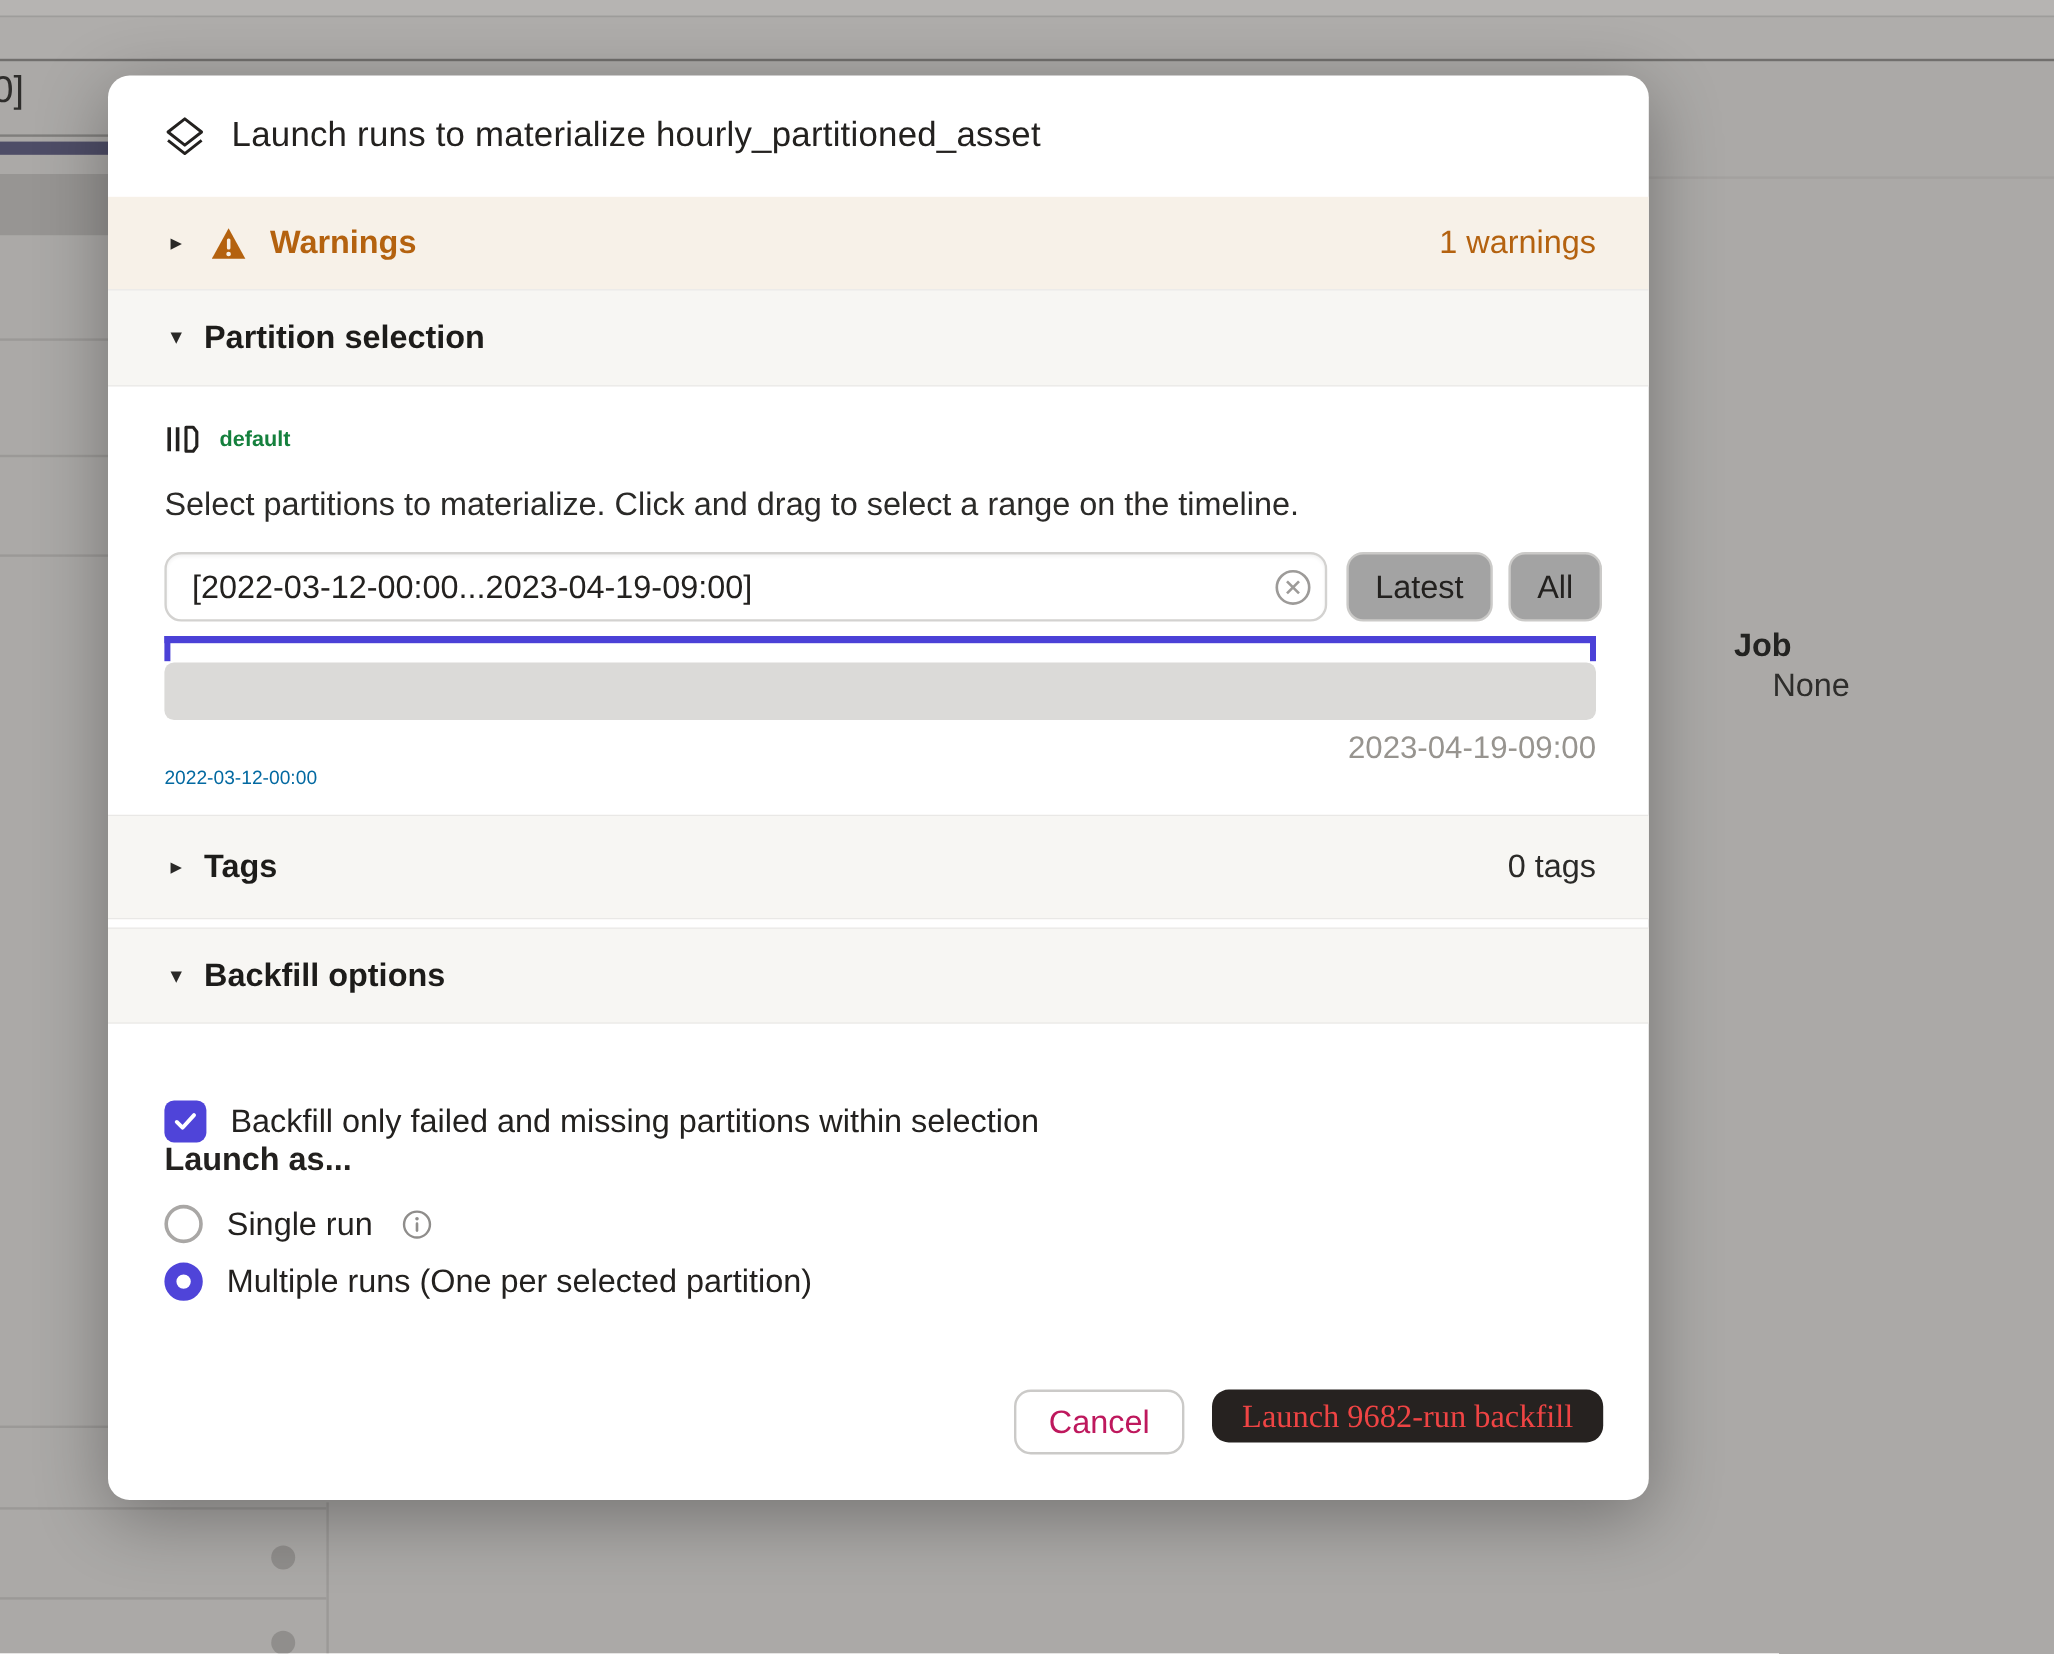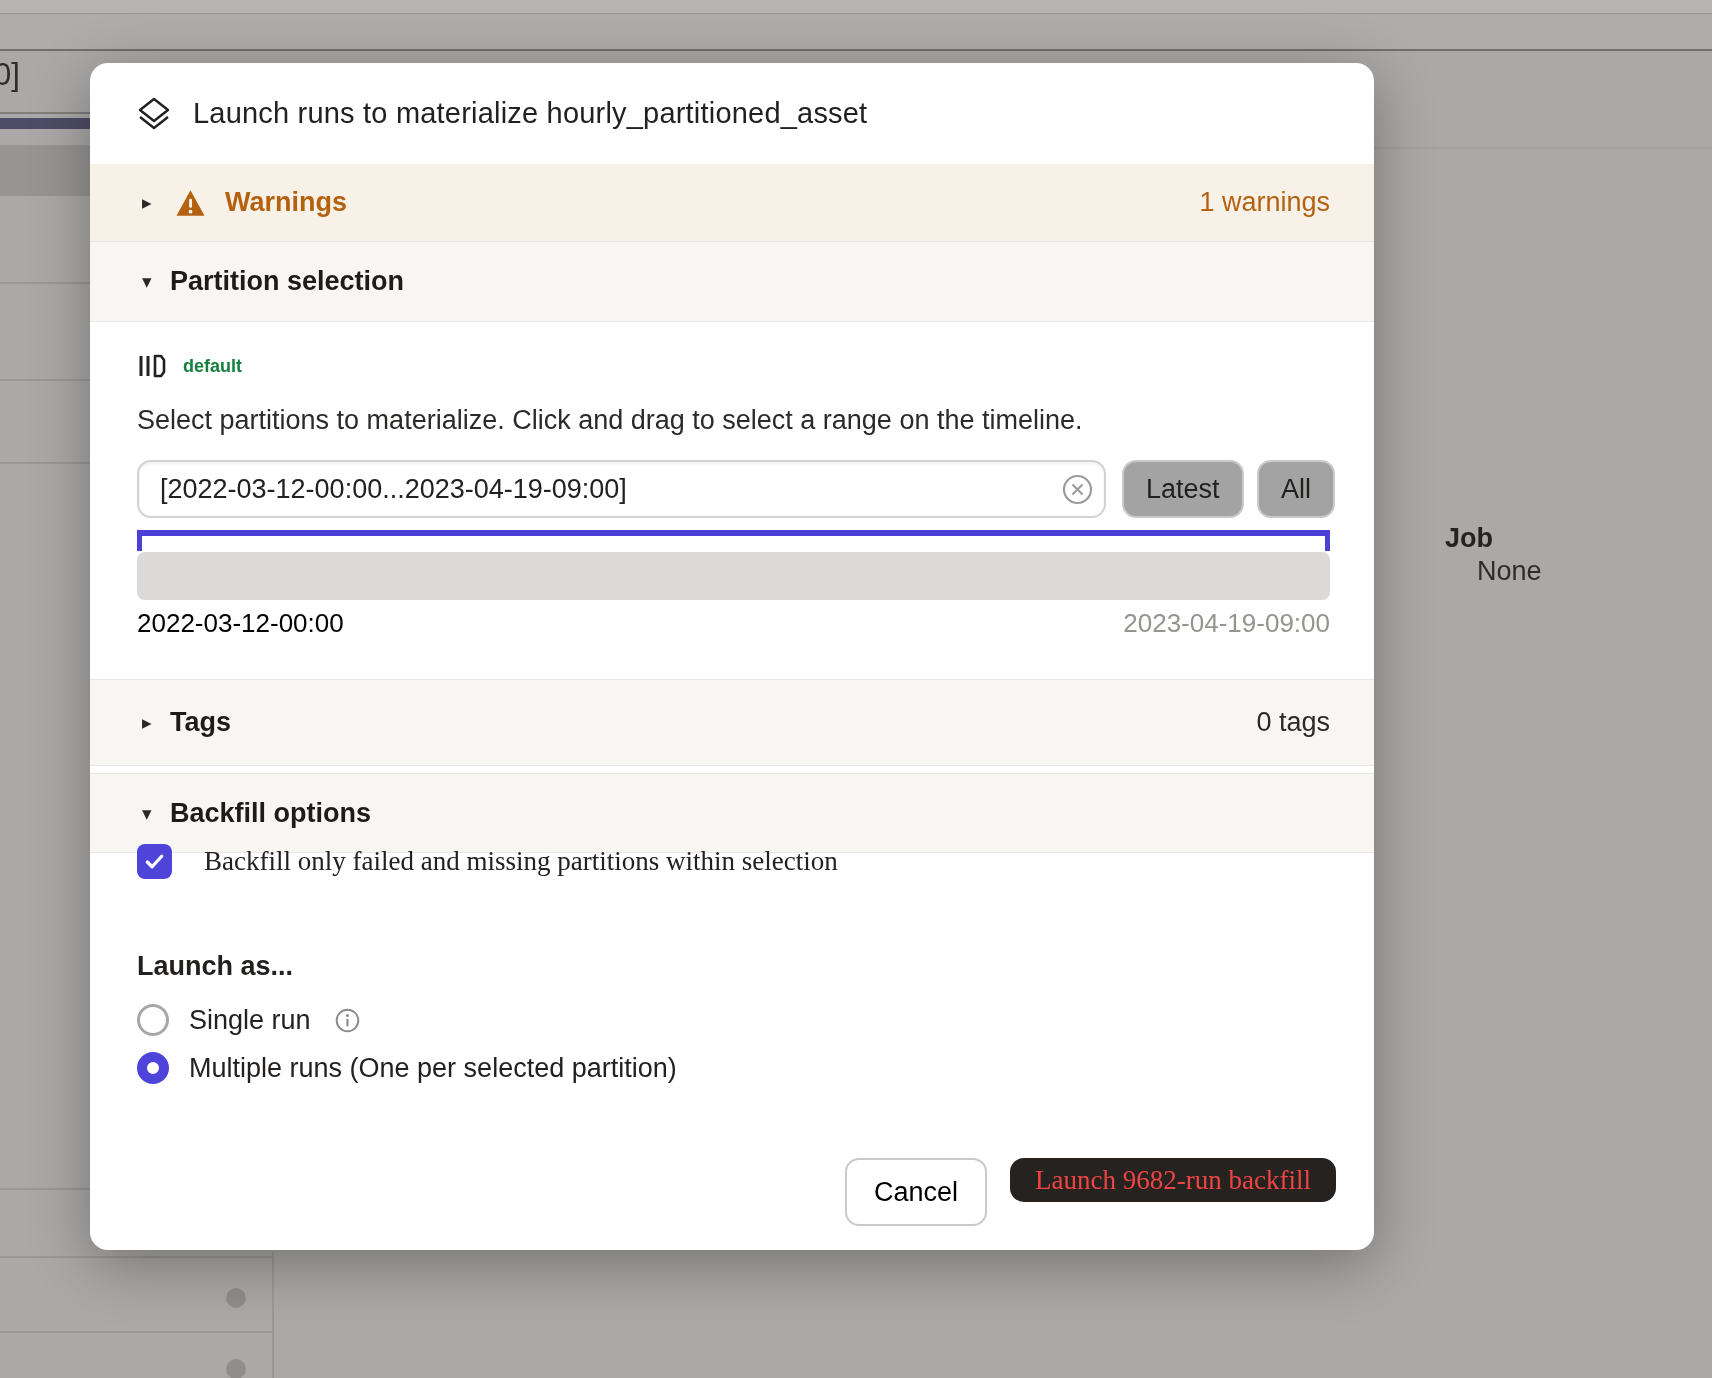--- a/index.html
+++ b/index.html
@@ -65,40 +65,40 @@
   .pill-btn { position:absolute; top:397px; height:58px; display:flex; align-items:center; justify-content:center;
               background:#a3a3a3; border:2px solid #CBCAC8; border-radius:14px; font-size:27px; color:#23211F;
               padding:0 22px; cursor:pointer; }
   .btn-latest { left:1032px; }
   .btn-all { left:1167px; }
 
   .blue-line { position:absolute; left:47px; top:467px; width:1193px; height:6px; background:#4B41D7; }
   .blue-line::before, .blue-line::after { content:""; position:absolute; top:0; width:5px; height:21px; background:#4B41D7; }
   .blue-line::before { left:0; } .blue-line::after { right:0; }
   .timeline { position:absolute; left:47px; top:489px; width:1193px; height:48px; background:#DBDAD8; border-radius:8px; cursor:pointer; }
-  .date-start { position:absolute; left:47px; top:545px; font-size:26px; color:#000000; }
+  .date-start { position:absolute; left:47px; top:577px; font-size:16px; color:#0369a1; }
   .date-end { position:absolute; right:44px; top:545px; font-size:26px; color:#97948F;text-align:center; }
 
-  .check-row { top:778px; height:40px; padding-left:47px; gap:32px;font-family:Liberation Serif, serif; }
+  .check-row { top:851px; height:40px; padding-left:47px; gap:20px; }
   .checkbox { width:35px; height:35px; border-radius:8px; background:#4F44D9; display:flex; align-items:center; justify-content:center; cursor:pointer; flex:0 0 auto; }
   .check-row .clabel { font-size:27px; color:#23211F; }
 
   .launch-as { position:absolute; left:47px; top:888px; font-size:27px; font-weight:700; color:#23211F; }
   .radio-row { padding-left:47px; gap:20px; height:40px; }
   .radio-single { top:937px; }
   .radio-multi { top:985px; }
   .radio { width:32px; height:32px; border-radius:50%; background:#fff; cursor:pointer; flex:0 0 auto; }
   .radio.off { border:3px solid #A9A7A5; }
   .radio.on { border:10px solid #4F44D9; }
   .radio-row .rlabel { font-size:27px; color:#23211F; }
   .info-icon { margin-left:4px; cursor:pointer; display:flex; }
 
   .footer { position:absolute; right:38px; top:1095px; display:flex; gap:23px; }
-  .btn-cancel { height:68px; padding:0 27px; display:flex; align-items:center; background:#fff;
-                border:2px solid #CBCAC8; border-radius:14px; font-size:27px; color:#000000; cursor:pointer; }
+  .btn-cancel { height:54px; padding:0 27px; display:flex; align-items:center; background:#fff;
+                border:2px solid #CBCAC8; border-radius:14px; font-size:27px; color:#be185d; cursor:pointer; }
   .btn-launch { height:44px; padding:0 25px; display:flex; align-items:center; background:#262220;
                 border-radius:14px; font-size:27px; color:#ef4444; cursor:pointer;font-family:Liberation Serif, serif; }
 </style>
 </head>
 <body>
 
 <div class="stage">
 
   <div class="abs bg-topstrip1"></div>
   <div class="abs bg-topstrip2"></div>

